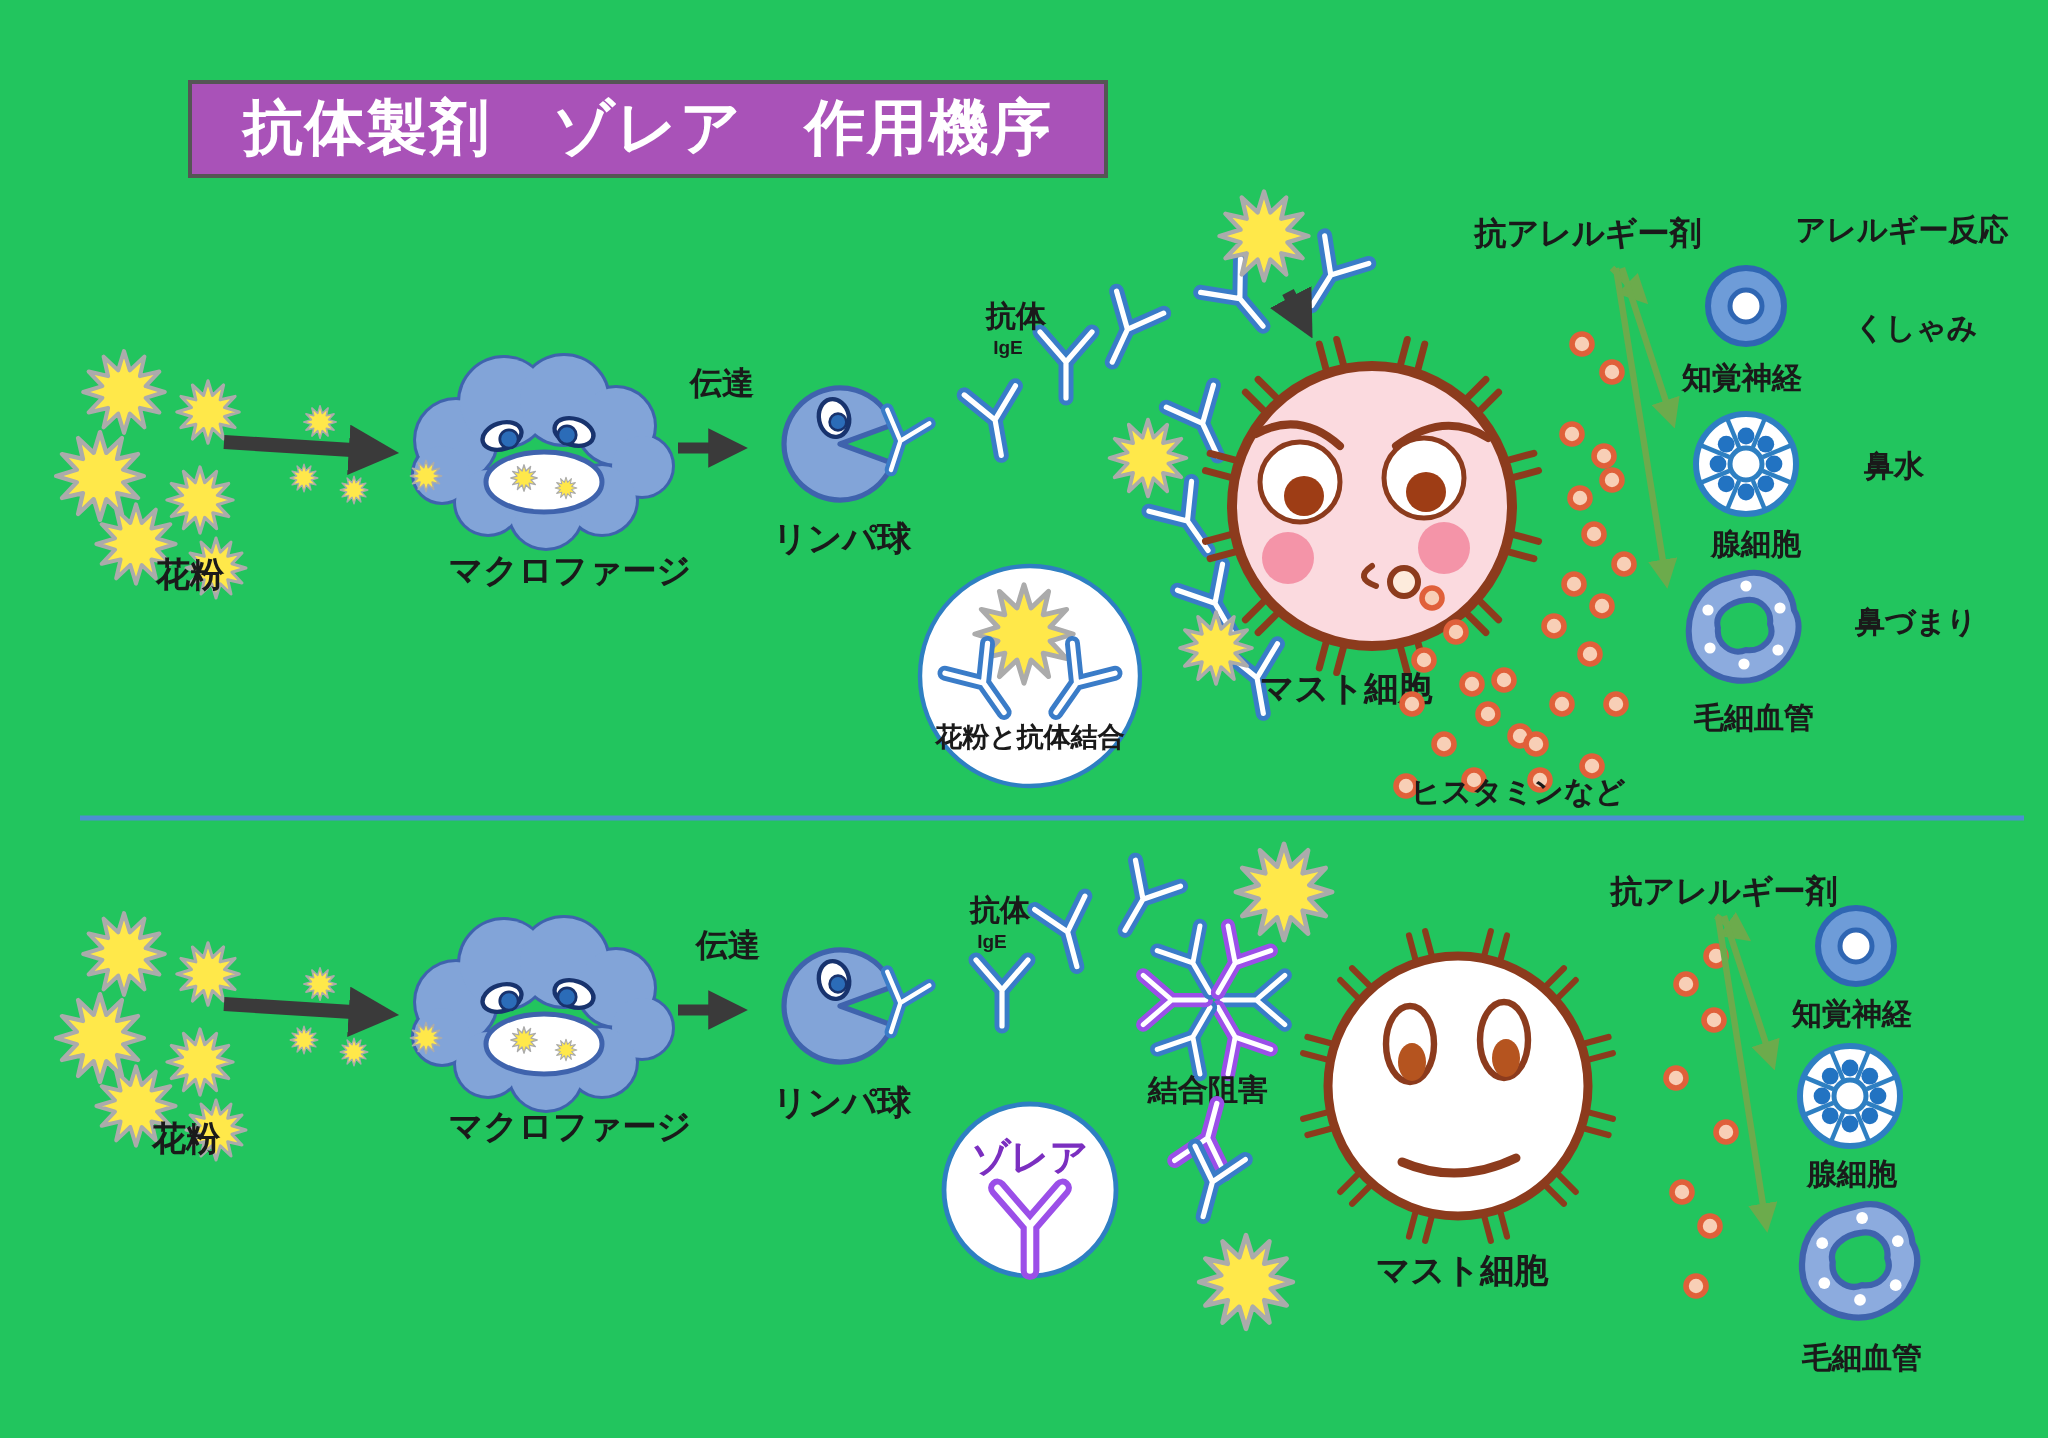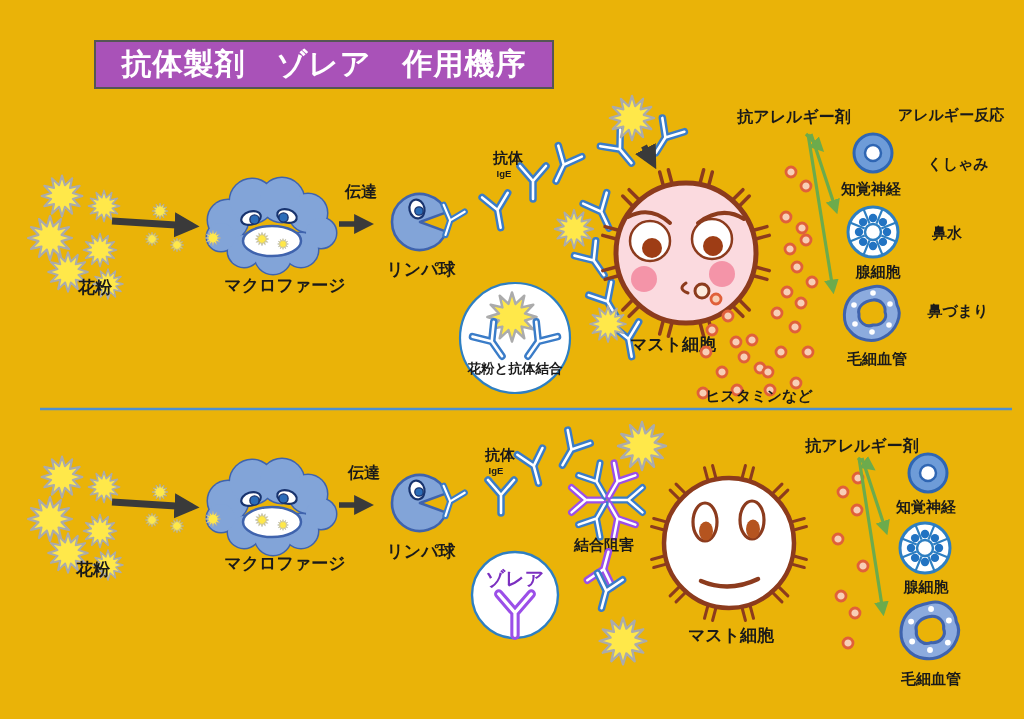--- a/index.html
+++ b/index.html
@@ -1,16 +1,16 @@
 <!DOCTYPE html>
 <html><head>
 <meta charset="utf-8">
 <style>
   html,body{margin:0;padding:0;background:#fff;}
-  .stage{position:relative;width:1024px;height:719px;background:#eab308;overflow:hidden;
+  .stage{position:relative;width:1024px;height:719px;background:#22c55e;overflow:hidden;
          font-family:"Liberation Sans","DejaVu Sans",sans-serif;}
   svg{display:block;}
   .lbl{font-family:"Liberation Sans","DejaVu Sans",sans-serif;font-weight:600;fill:#1a1a1a;text-anchor:middle;}
   .title-text{font-family:"Liberation Sans","DejaVu Sans",sans-serif;font-weight:bold;fill:#ffffff;text-anchor:middle;letter-spacing:1px;}
   .purple-text{fill:#7B2FC0;}
 </style>
 </head>
 <body>
 
 <div class="stage">

